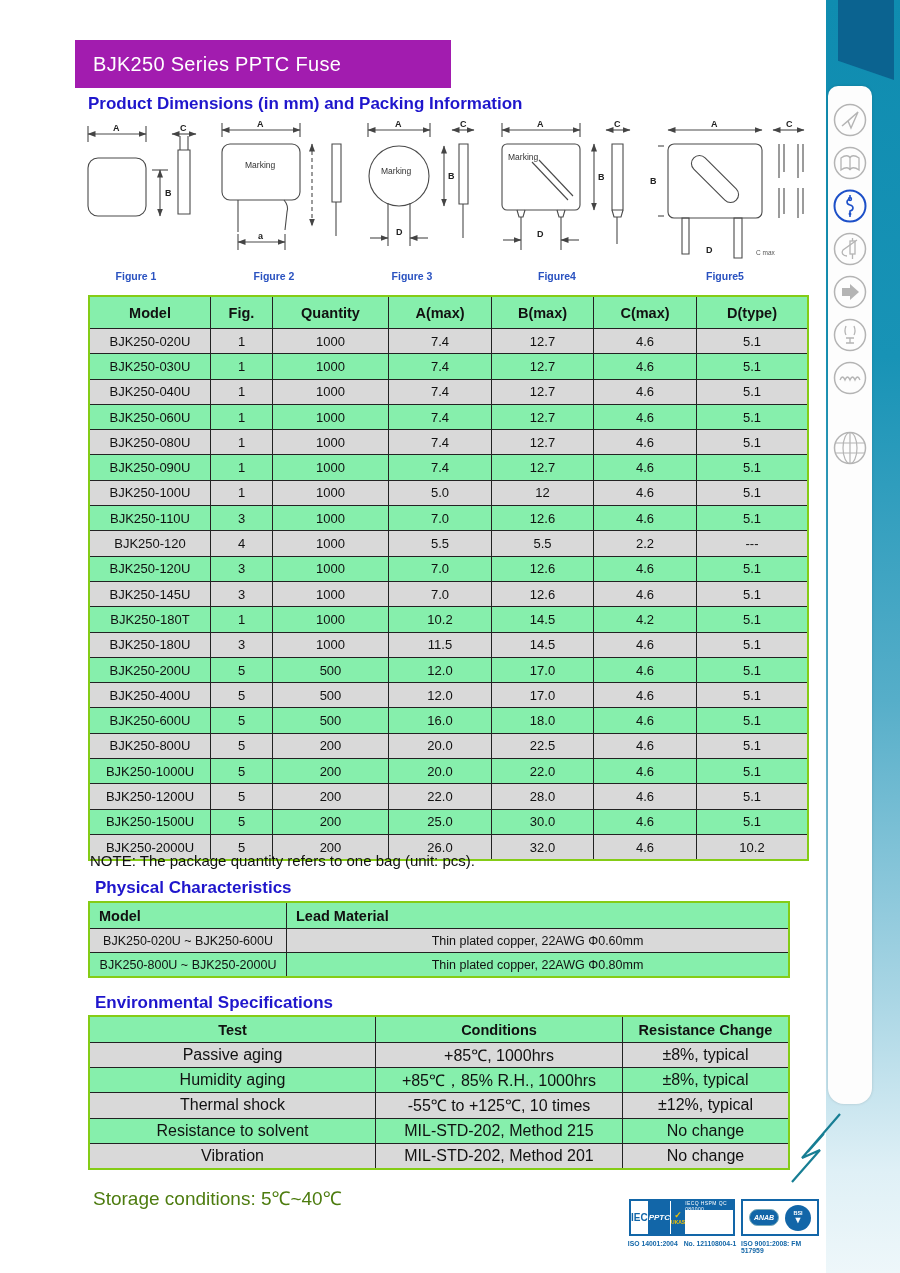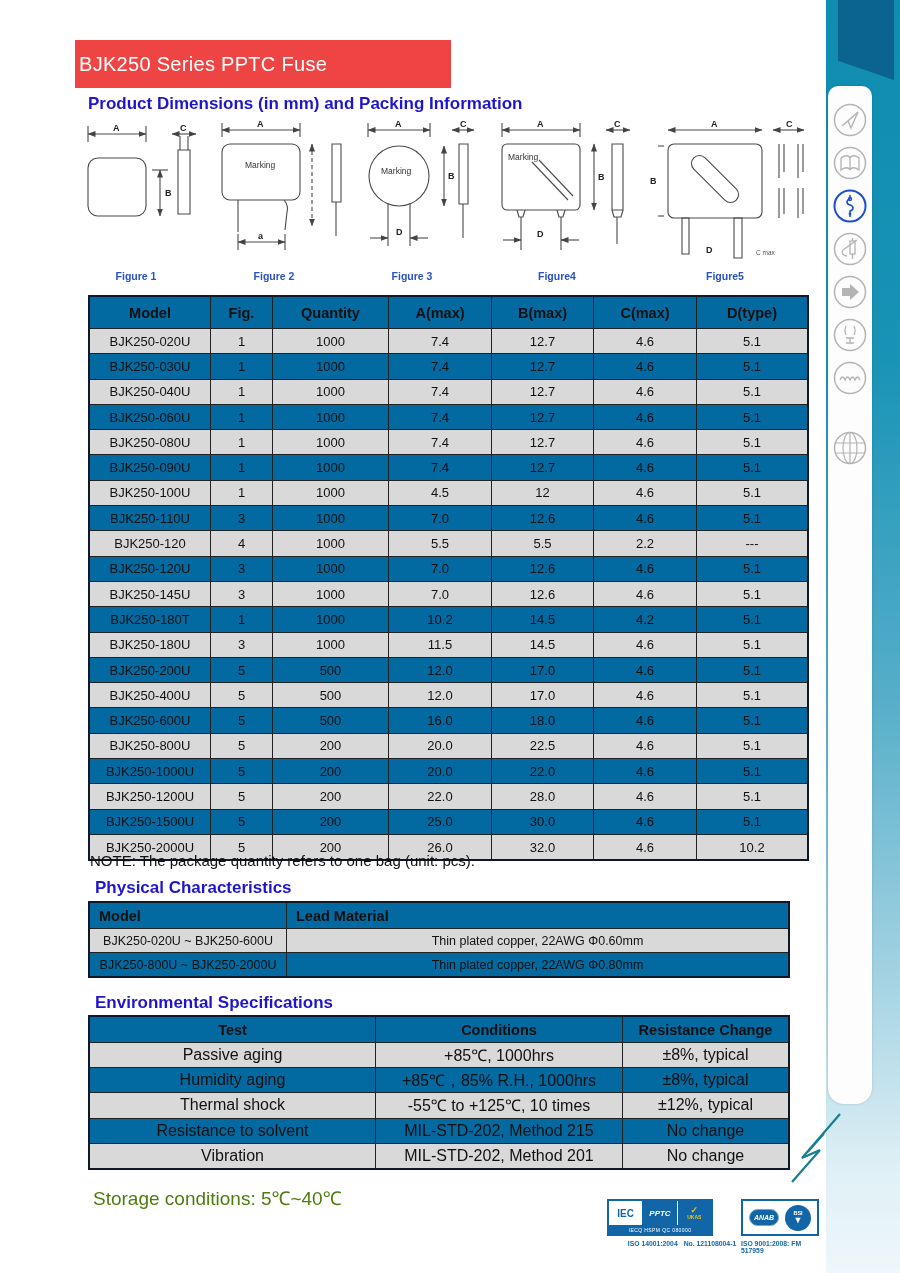--- a/index.html
+++ b/index.html
@@ -13,41 +13,41 @@
               clip-path:polygon(0 0,100% 0,100% 100%,0 76%);}
   .tab{position:absolute;left:2px;top:86px;width:44px;height:1018px;background:#fdfdfd;
        border-radius:10px 10px 16px 16px;display:flex;flex-direction:column;align-items:center;
        padding-top:17px;box-sizing:border-box;gap:9px;box-shadow:0 0 3px rgba(0,0,0,.15);}
   .ic{width:34px;height:34px;flex:0 0 auto}
   .ic svg{display:block}
   .ic.globe{margin-top:27px}
   .bolt{position:absolute;right:56px;top:1112px}
 
   
-  .banner{position:absolute;left:75px;top:40px;width:376px;height:48px;background:#ef4444;
+  .banner{position:absolute;left:75px;top:40px;width:376px;height:48px;background:#a21caf;
           color:#fff;font-size:20px;letter-spacing:.3px;display:flex;align-items:center;
-          padding-left:4px;box-sizing:border-box}
+          padding-left:18px;box-sizing:border-box}
   .h-blue{position:absolute;color:#1f16cc;font-weight:bold;font-size:17px;margin:0}
   #h-dims{left:88px;top:94px}
   #h-phys{left:95px;top:878px}
   #h-env{left:95px;top:993px}
 
   
   .figures{position:absolute;left:72px;top:118px;width:740px;height:168px;display:flex;align-items:flex-start}
   .fig{display:flex;flex-direction:column;align-items:center}
   .fig svg{display:block}
   .fig svg *{vector-effect:non-scaling-stroke}
   .figlabel{color:#2a52c0;font-weight:bold;font-size:10.5px;margin-top:2px}
   .ln{stroke:#4a4a4a;stroke-width:1.1;fill:none}
   .dim{font-size:9px;fill:#222;font-weight:bold}
   .mk{font-size:8.5px;fill:#333;font-weight:normal}
   .tiny{font-size:6.5px;fill:#555}
 
   
-  table{border-collapse:collapse;position:absolute;background:#0369a1;border:2px solid #0f172a}
+  table{border-collapse:collapse;position:absolute;background:#86efac;border:2px solid #84cc16}
   th,td{border:1px solid #222;color:#111}
   tbody tr:nth-child(odd) td{background:#d9d9d9}
   .packing{left:88px;top:295px;width:705px;table-layout:fixed}
   .packing th{height:29px;font-size:14.5px;text-align:center}
   .packing td{height:24.3px;font-size:13px;text-align:center;padding:0}
   .packing th:nth-child(1){width:118px}.packing th:nth-child(2){width:59px}
   .packing th:nth-child(3){width:113px}.packing th:nth-child(4){width:100px}
   .packing th:nth-child(5){width:99px}.packing th:nth-child(6){width:100px}
   .packing th:nth-child(7){width:108px}
   .phys{left:88px;top:901px;width:702px;table-layout:fixed}
@@ -57,21 +57,21 @@
   .env{left:88px;top:1015px;width:702px;table-layout:fixed}
   .env th{height:25px;font-size:14.5px;text-align:center;padding:0 9px}
   .env td{height:24.2px;font-size:16px;text-align:center;padding:0 12px}
   .env th:nth-child(1){width:267px}.env th:nth-child(2){width:228px}
 
   .note{position:absolute;left:90px;top:837px;font-size:15px;color:#111}
   .storage{position:absolute;left:93px;top:1166px;font-size:19px;color:#4d7c0f}
 
   
   .certbox{position:absolute;border:2px solid #1266a8;background:#fff;box-sizing:border-box}
-  #cbox1{left:607px;top:1199px;width:106px;height:37px;display:flex;flex-direction:column}
+  #cbox1{left:629px;top:1199px;width:106px;height:37px;display:flex;}
   #cbox1 .tiles{flex:1;display:flex}
   .tile{flex:1;display:flex;flex-direction:column;align-items:center;justify-content:center}
   .tile.iec{color:#1266a8;font-weight:bold;font-size:10px;border-right:1px solid #1266a8}
   .tile.iecq{background:#1266a8;color:#fff;font-weight:bold;font-style:italic;font-size:8px;border-right:1px solid #fff}
   .tile.ukas{background:#1266a8;color:#f5c400;font-size:5px;font-weight:bold}
   .tile.ukas .chk{font-size:9px;line-height:8px}
   .band{height:9px;background:#1266a8;color:#fff;font-size:5px;display:flex;align-items:center;justify-content:center;letter-spacing:.4px}
   #cbox2{left:741px;top:1199px;width:78px;height:37px;display:flex;align-items:center;justify-content:space-evenly}
   .anab{background:#1266a8;color:#fff;border-radius:9px;font-size:7px;font-weight:bold;font-style:italic;padding:4px 4px;border:1px solid #7ab;}
   .bsi{width:26px;height:26px;border-radius:50%;background:#1266a8;color:#fff;display:flex;flex-direction:column;align-items:center;justify-content:center;font-size:5.5px;font-weight:bold;line-height:5px}
@@ -281,21 +281,21 @@
         <td>1000</td>
         <td>7.4</td>
         <td>12.7</td>
         <td>4.6</td>
         <td>5.1</td>
       </tr>
       <tr>
         <td>BJK250-100U</td>
         <td>1</td>
         <td>1000</td>
-        <td>4.5</td>
+        <td>5.0</td>
         <td>12</td>
         <td>4.6</td>
         <td>5.1</td>
       </tr>
       <tr>
         <td>BJK250-110U</td>
         <td>3</td>
         <td>1000</td>
         <td>7.0</td>
         <td>12.6</td>

